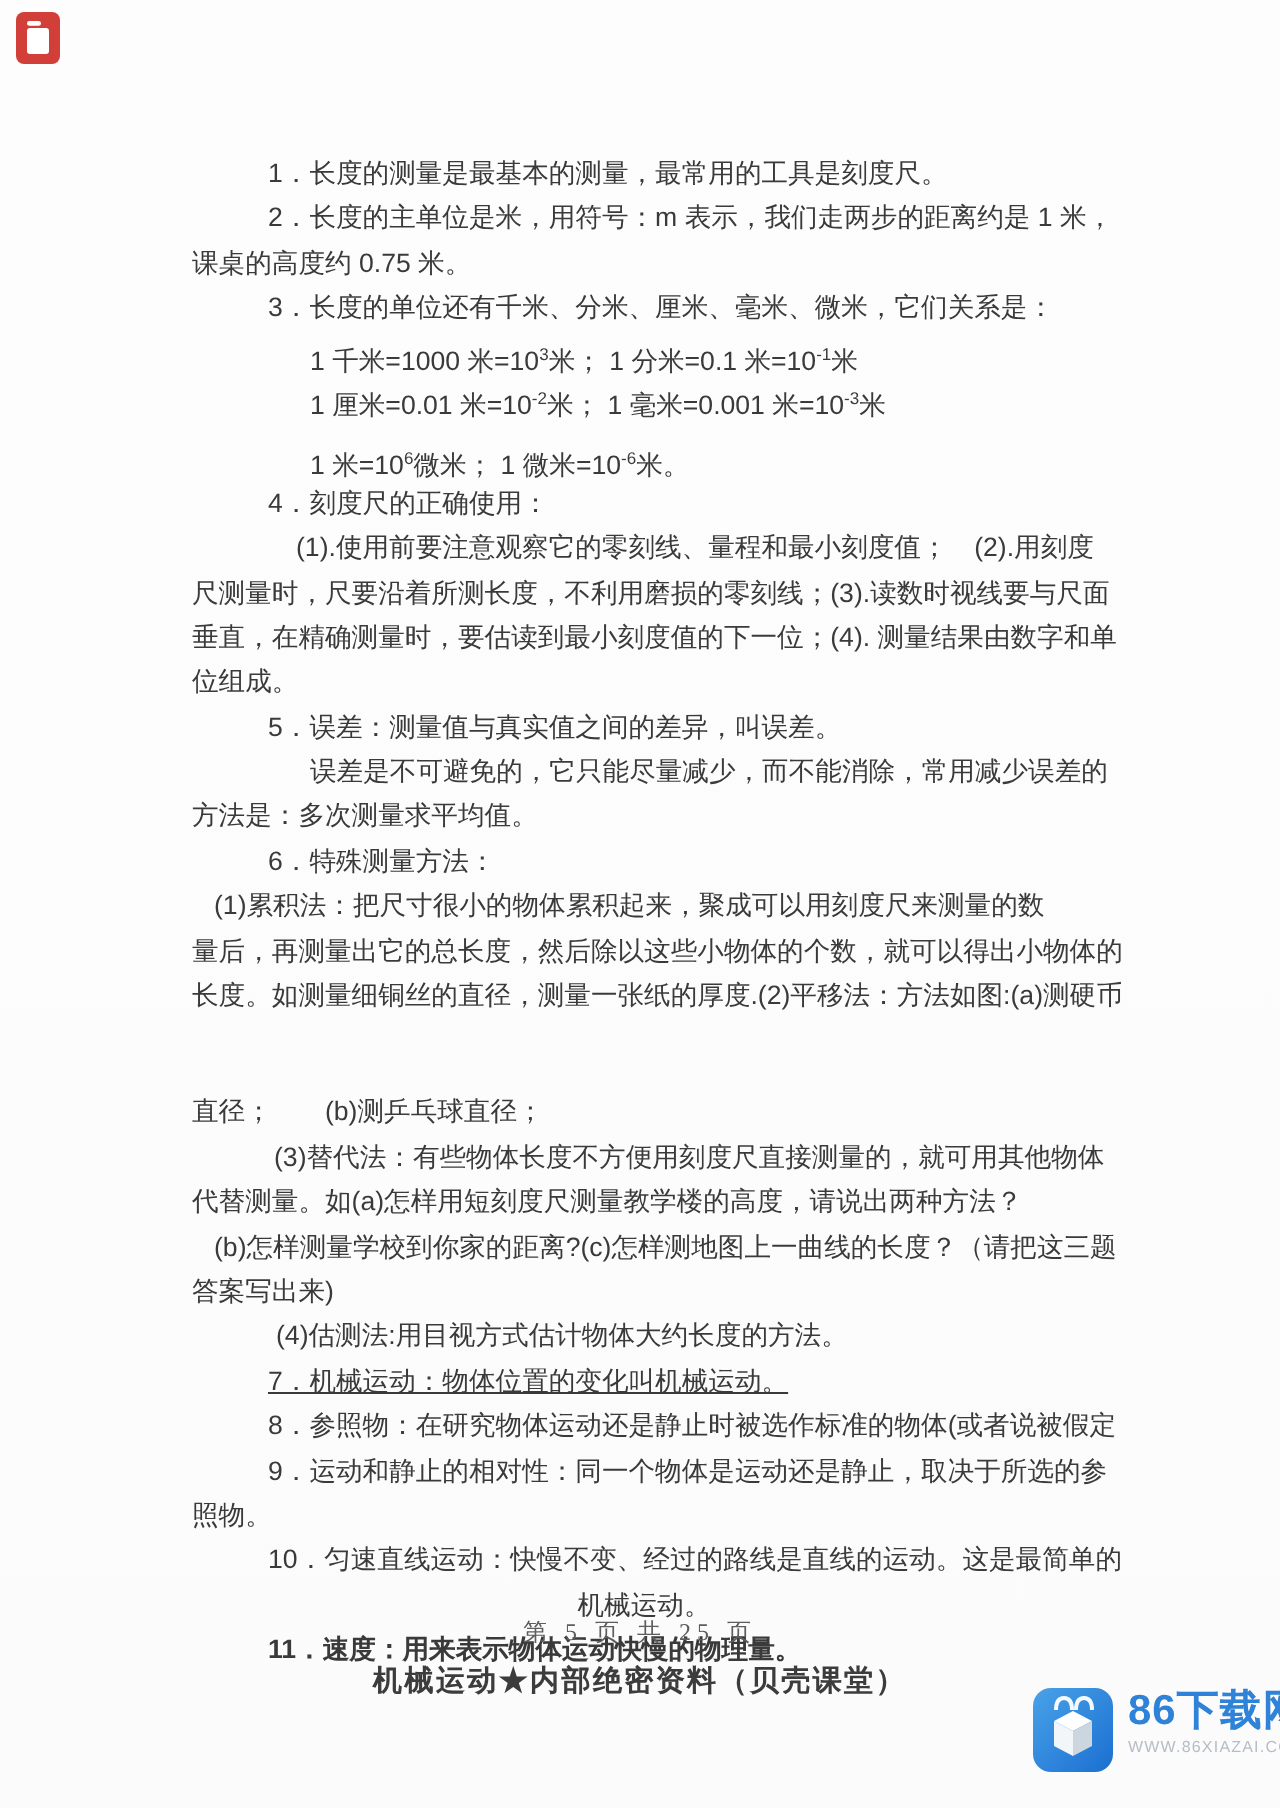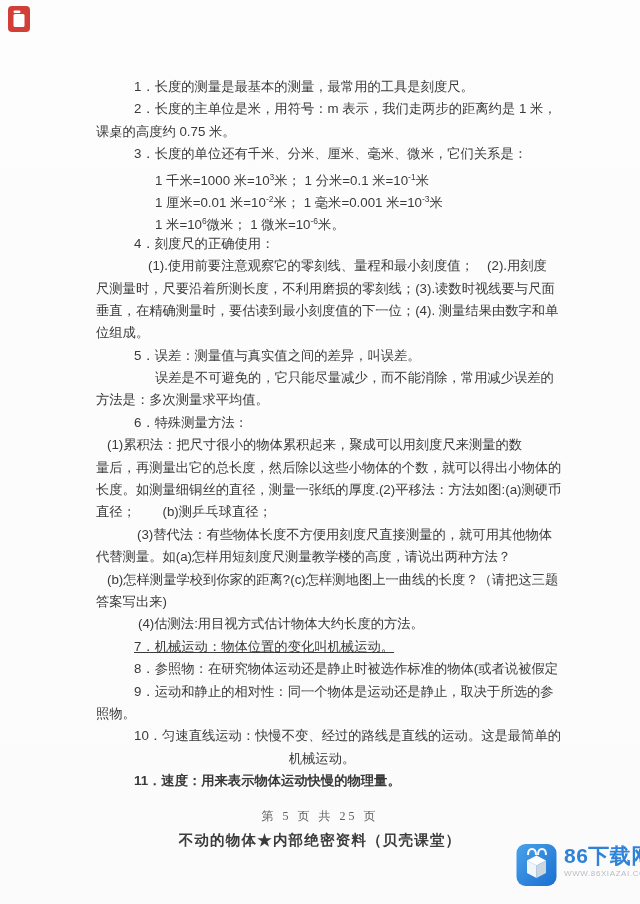--- a/index.html
+++ b/index.html
@@ -53,50 +53,50 @@
     </svg>
   </div>
 
   <div class="doc-lines" id="doc-lines">
       <div class="doc-line" style="padding-left: 38px;">1．长度的测量是最基本的测量，最常用的工具是刻度尺。</div>
       <div class="doc-line" style="padding-left: 38px;">2．长度的主单位是米，用符号：m 表示，我们走两步的距离约是 1 米，</div>
       <div class="doc-line" style="padding-left: 0px;">课桌的高度约 0.75 米。</div>
       <div class="doc-line" style="padding-left: 38px;">3．长度的单位还有千米、分米、厘米、毫米、微米，它们关系是：</div>
       <div class="doc-line" style="padding-left: 59px;">1 千米=1000 米=10<span class="sup">3</span>米； 1 分米=0.1 米=10<span class="sup">-1</span>米</div>
       <div class="doc-line" style="padding-left: 59px;">1 厘米=0.01 米=10<span class="sup">-2</span>米； 1 毫米=0.001 米=10<span class="sup">-3</span>米</div>
-      <div class="doc-line" style="padding-left: 59px;">1 米=10<span class="sup">6</span>微米； 1 微米=10<span class="sup">-6</span>米。</div>
+      <div class="doc-line" style="padding-left: 59px; margin-top: 8px;">1 米=10<span class="sup">6</span>微米； 1 微米=10<span class="sup">-6</span>米。</div>
       <div class="doc-line" style="padding-left: 38px;">4．刻度尺的正确使用：</div>
       <div class="doc-line" style="padding-left: 52px;">(1).使用前要注意观察它的零刻线、量程和最小刻度值；　(2).用刻度</div>
       <div class="doc-line" style="padding-left: 0px;">尺测量时，尺要沿着所测长度，不利用磨损的零刻线；(3).读数时视线要与尺面</div>
       <div class="doc-line" style="padding-left: 0px;">垂直，在精确测量时，要估读到最小刻度值的下一位；(4). 测量结果由数字和单</div>
       <div class="doc-line" style="padding-left: 0px;">位组成。</div>
       <div class="doc-line" style="padding-left: 38px;">5．误差：测量值与真实值之间的差异，叫误差。</div>
       <div class="doc-line" style="padding-left: 59px;">误差是不可避免的，它只能尽量减少，而不能消除，常用减少误差的</div>
       <div class="doc-line" style="padding-left: 0px;">方法是：多次测量求平均值。</div>
       <div class="doc-line" style="padding-left: 38px;">6．特殊测量方法：</div>
       <div class="doc-line" style="padding-left: 11px;">(1)累积法：把尺寸很小的物体累积起来，聚成可以用刻度尺来测量的数</div>
       <div class="doc-line" style="padding-left: 0px;">量后，再测量出它的总长度，然后除以这些小物体的个数，就可以得出小物体的</div>
       <div class="doc-line" style="padding-left: 0px;">长度。如测量细铜丝的直径，测量一张纸的厚度.(2)平移法：方法如图:(a)测硬币</div>
-      <div class="doc-line" style="padding-left: 0px;">直径；　　(b)测乒乓球直径；</div>
+      <div class="doc-line" style="padding-left: 0px; margin-top: 36px;">直径；　　(b)测乒乓球直径；</div>
       <div class="doc-line" style="padding-left: 41px;">(3)替代法：有些物体长度不方便用刻度尺直接测量的，就可用其他物体</div>
       <div class="doc-line" style="padding-left: 0px;">代替测量。如(a)怎样用短刻度尺测量教学楼的高度，请说出两种方法？</div>
       <div class="doc-line" style="padding-left: 11px;">(b)怎样测量学校到你家的距离?(c)怎样测地图上一曲线的长度？（请把这三题</div>
       <div class="doc-line" style="padding-left: 0px;">答案写出来)</div>
       <div class="doc-line" style="padding-left: 42px;">(4)估测法:用目视方式估计物体大约长度的方法。</div>
       <div class="doc-line" style="padding-left: 38px; text-decoration: underline;">7．机械运动：物体位置的变化叫机械运动。</div>
       <div class="doc-line" style="padding-left: 38px;">8．参照物：在研究物体运动还是静止时被选作标准的物体(或者说被假定</div>
       <div class="doc-line" style="padding-left: 38px;">9．运动和静止的相对性：同一个物体是运动还是静止，取决于所选的参</div>
       <div class="doc-line" style="padding-left: 0px;">照物。</div>
       <div class="doc-line" style="padding-left: 38px;">10．匀速直线运动：快慢不变、经过的路线是直线的运动。这是最简单的</div>
       <div class="doc-line" style="padding-left: 0px; text-align: center;">机械运动。</div>
       <div class="doc-line" style="padding-left: 38px; font-weight: bold;">11．速度：用来表示物体运动快慢的物理量。</div>
     </div>
 
   <div class="page-number">第 5 页 共 25 页</div>
-  <div class="source-line">不动的物体★内部绝密资料（贝壳课堂）</div>
+  <div class="source-line">机械运动★内部绝密资料（贝壳课堂）</div>
 
   <div class="watermark">
     <div class="wm-icon">
       <svg width="41" height="44" viewBox="0 0 41 44" xmlns="http://www.w3.org/2000/svg">
         <defs>
           <linearGradient id="wmg" x1="0" y1="0" x2="1" y2="1">
             <stop offset="0" stop-color="#49a2e9"></stop>
             <stop offset="1" stop-color="#1a6fd0"></stop>
           </linearGradient>
         </defs>

